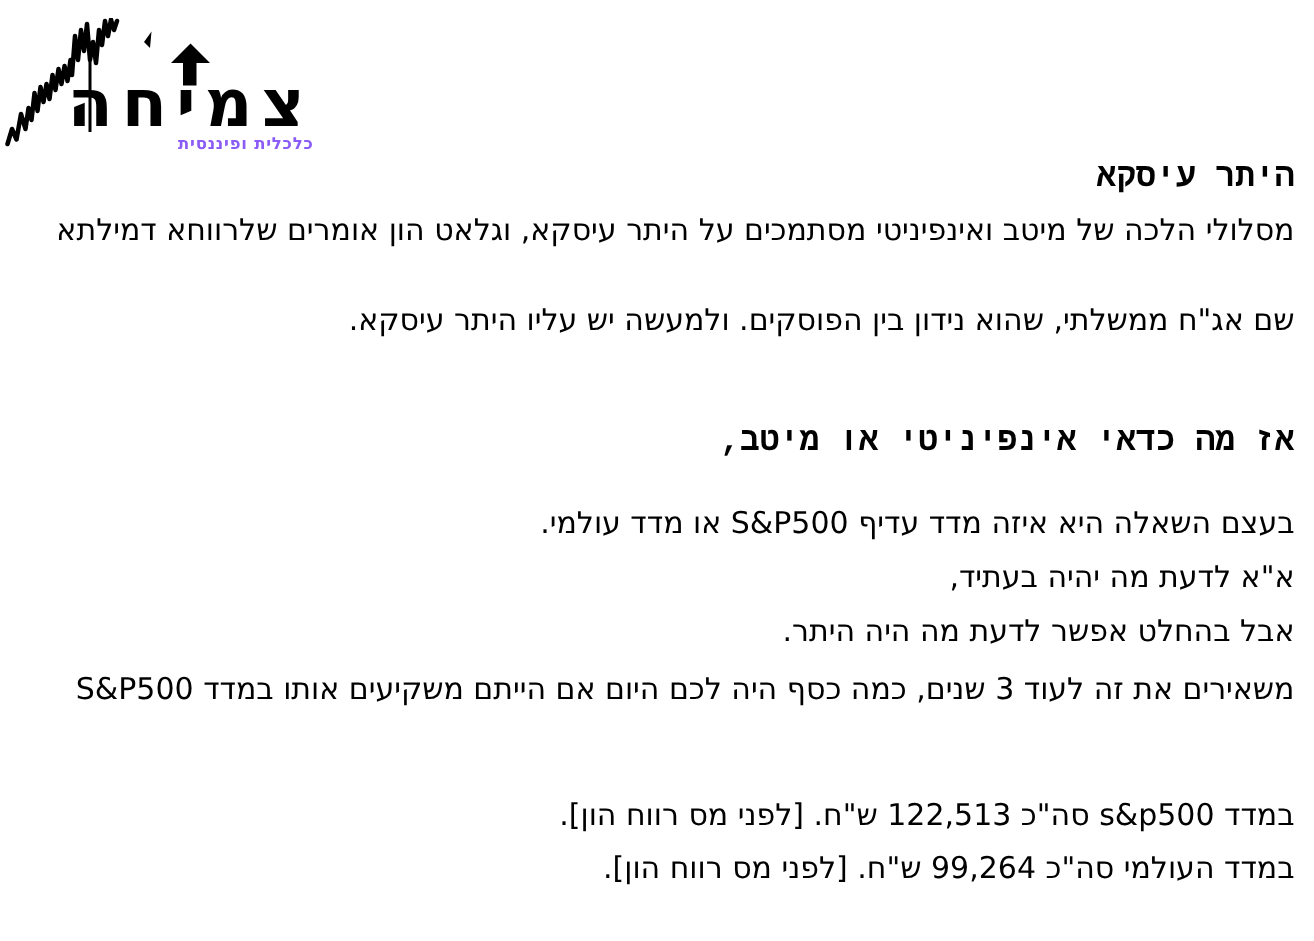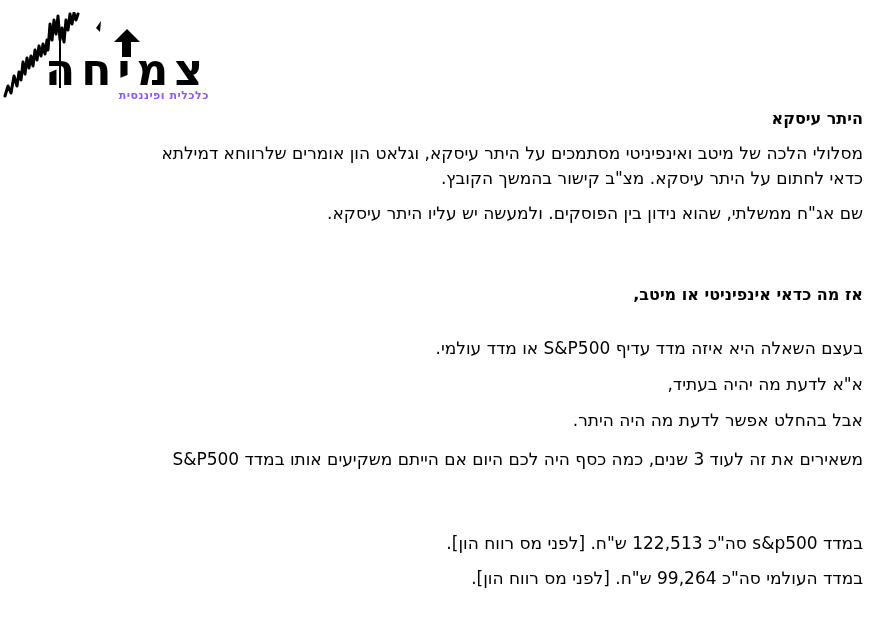--- a/index.html
+++ b/index.html
@@ -7,24 +7,24 @@
     width:876px;height:627px;
     background:#ffffff;color:#000000;
     font-family:"DejaVu Sans","Liberation Sans",sans-serif;
     position:relative;overflow:hidden;
   }
 
   
   .block{
     position:absolute;right:13px;left:15px;
     direction:rtl;text-align:right;
-    font-size:17px;line-height:25px;
+    font-size:20px;line-height:25px;
     white-space:nowrap;
   }
-  .h{font-weight:bold;font-size:16px;}
+  .h{font-weight:bold;font-size:22px;font-family:Liberation Mono, monospace;}
   .line{display:block;}
 
   
   .logo{position:absolute;left:2px;top:4px;width:212px;height:112px;}
   .logo svg{position:absolute;left:0;top:8px;}
   .brand{
     position:absolute;top:46px;right:5px;
     direction:rtl;white-space:nowrap;
     font-weight:bold;font-size:44px;line-height:40px;letter-spacing:6px;
     color:#000;
@@ -77,21 +77,20 @@
         </span><span>י</span></span><span>חה</span>
   </div>
 
   <div class="subtitle">כלכלית ופיננסית</div>
 </div>
 
 <div id="h1x" class="block h">היתר עיסקא</div>
 
 <div id="p1x" class="block">
   <span class="line">מסלולי הלכה של מיטב ואינפיניטי מסתמכים על היתר עיסקא, וגלאט הון אומרים שלרווחא דמילתא</span>
-  <span class="line">כדאי לחתום על היתר עיסקא. מצ"ב קישור בהמשך הקובץ.</span>
 </div>
 
 <div id="p2x" class="block">
   <span class="line">שם אג"ח ממשלתי, שהוא נידון בין הפוסקים. ולמעשה יש עליו היתר עיסקא.</span>
 </div>
 
 <div id="h2x" class="block h">אז מה כדאי אינפיניטי או מיטב,</div>
 
 <div id="qx" class="block">בעצם השאלה היא איזה מדד עדיף S&amp;P500 או מדד עולמי.</div>
 

